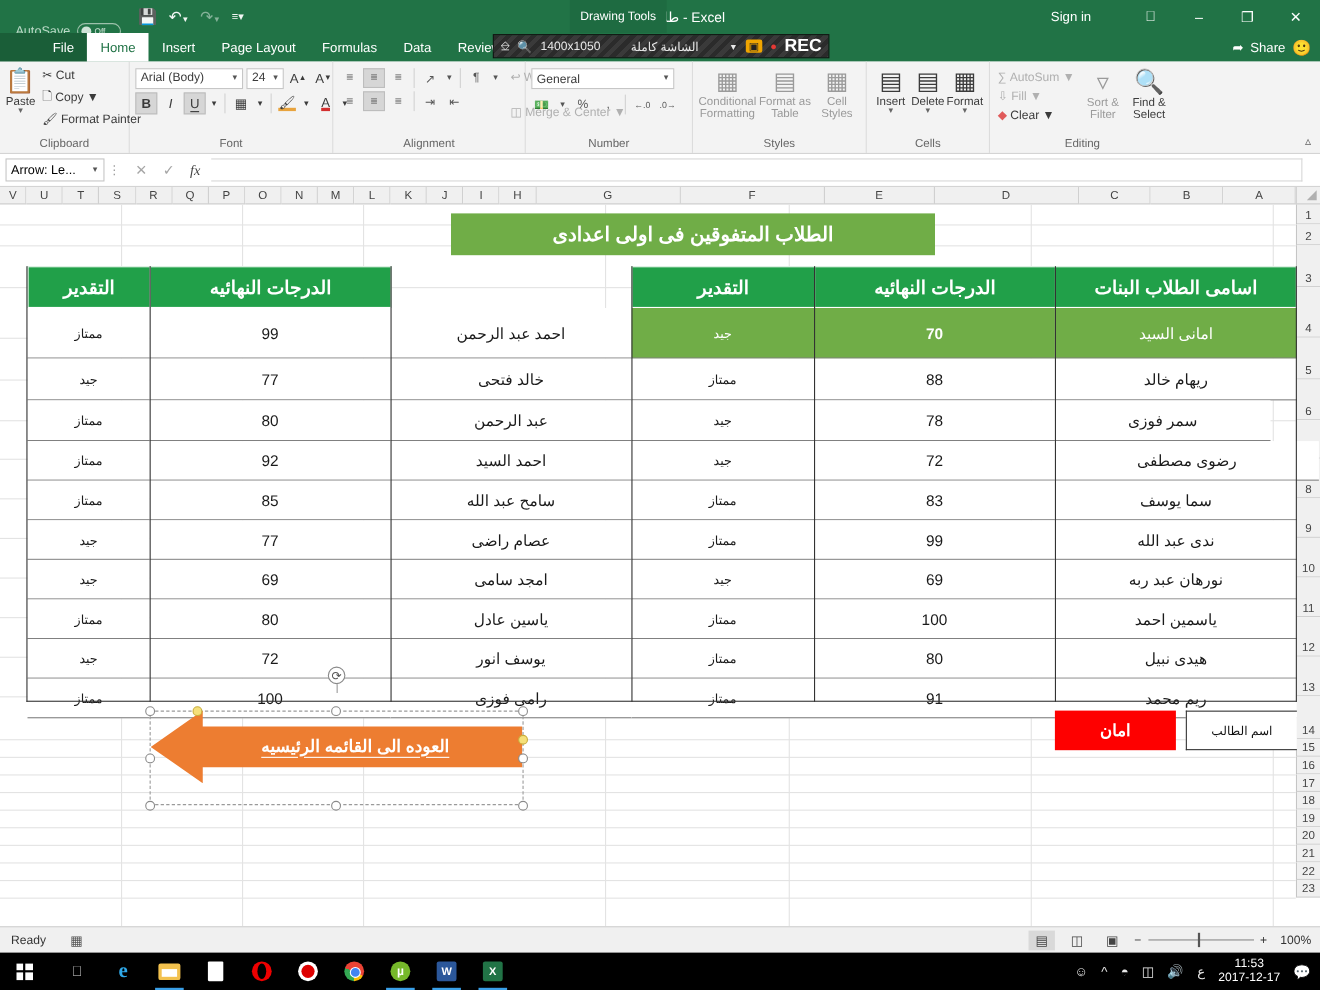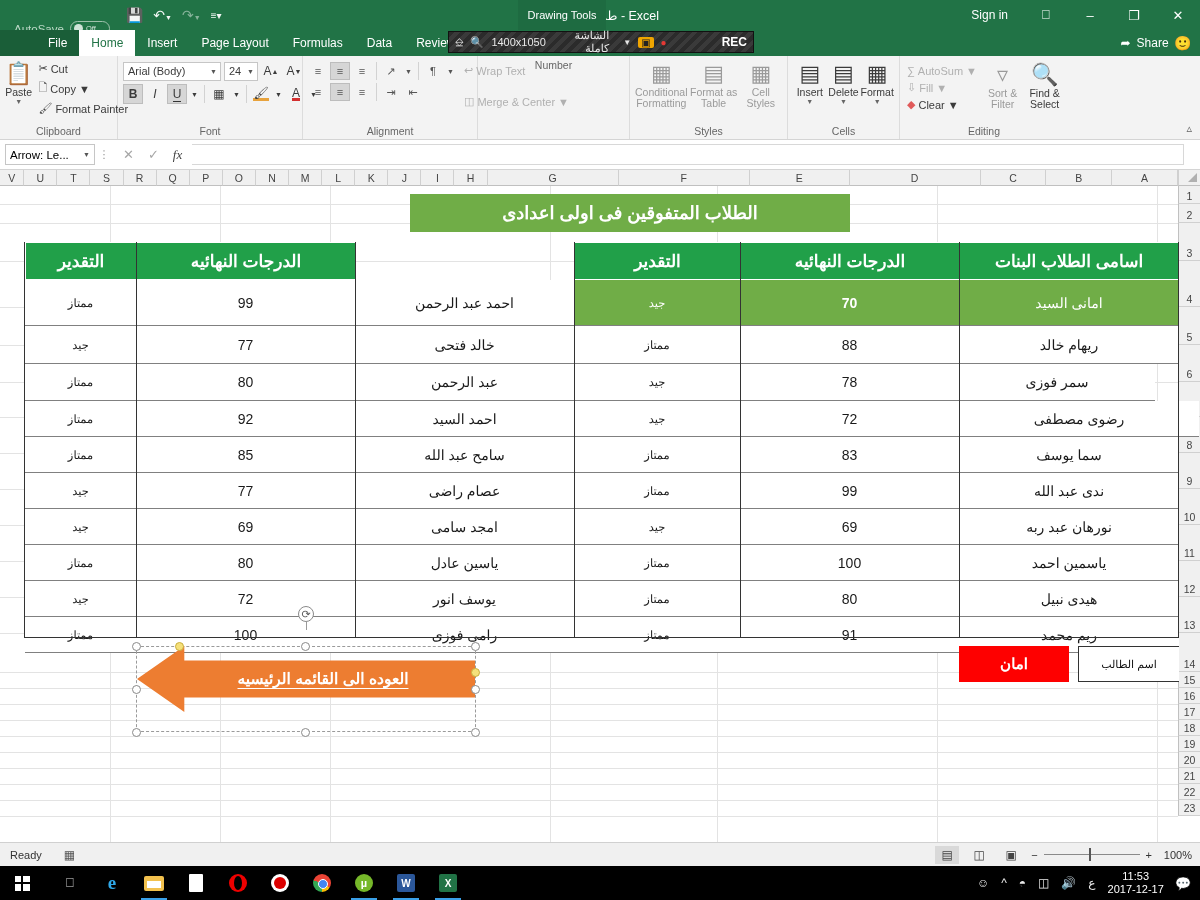--- a/index.html
+++ b/index.html
@@ -25,21 +25,21 @@
   .qat { display: flex; align-items: center; gap: 10px; margin-left: 16px; }
   .qat-ic { font-size: 14px; color: #ffffff; opacity: .95; cursor: default; }
   .qat-ic.dim { opacity: .45; }
   .tb-title { position: absolute; left: 0; width: 1200px; text-align: center; font-size: 12.5px; }
   .drawing-tools {
     position: absolute; left: 518px; top: 0; width: 88px; height: 30px;
     background: #1e6b41; color: #fff; font-size: 11px;
     display: flex; align-items: center; justify-content: center;
   }
   .tb-right { position: absolute; right: 0; top: 0; height: 30px; display: flex; align-items: center; gap: 0; }
-  .tb-signin { font-size: 12px; margin-right: 16px; }
+  .tb-signin { font-size: 12px; margin-right: 32px; }
   .tb-btn { width: 44px; height: 30px; display: flex; align-items: center; justify-content: center; font-size: 13px; }
 
   
   .ribbon-tabs {
     position: absolute; top: 30px; left: 0; width: 1200px; height: 26px;
     background: #217346; display: flex; align-items: stretch; font-size: 12px;
   }
   .rtab { padding: 0 12px; display: flex; align-items: center; color: #fff; }
   .rtab.file { background: #1a5e38; padding-left: 48px; }
   .rtab.active { background: #ffffff; color: #217346; }
@@ -49,21 +49,21 @@
   
   .rec-overlay {
     position: absolute; left: 448px; top: 31px; width: 306px; height: 22px;
     background: repeating-linear-gradient(135deg, #2b2b2b 0 4px, #3a3a3a 4px 8px);
     border: 1px solid #111; display: flex; align-items: center; gap: 7px;
     padding: 0 6px; font-size: 11px; color: #e8e8e8;
   }
   .rec-overlay .sep { flex: 1; }
   .rec-cam { background: #f0a500; color: #222; border-radius: 2px; padding: 0 3px; font-size: 10px; }
   .rec-dot { color: #e53935; font-size: 10px; }
-  .rec-label { color: #fff; font-weight: bold; font-size: 12px; margin-left: 48px; }
+  .rec-label { color: #fff; font-weight: bold; font-size: 16px; }
 
   
   .ribbon {
     position: absolute; top: 56px; left: 0; width: 1200px; height: 84px;
     background: #f3f3f3; border-bottom: 1px solid #d4d4d4;
     display: flex; align-items: stretch; font-size: 11px; color: #3b3b3b;
   }
   .rgroup { position: relative; display: flex; flex-direction: column; padding: 3px 5px 0 5px; border-right: 1px solid #dcdcdc; }
   .rgroup-body { flex: 1; display: flex; align-items: flex-start; gap: 4px; }
   .rgroup-title { text-align: center; font-size: 10.5px; color: #666; padding-bottom: 2px; position: relative; }
@@ -392,20 +392,39 @@
               <span>◫</span>
               <span>Merge &amp; Center</span>
               <span class="car">▼</span>
             </div>
         </div>
       </div>
       <div class="rgroup-title">Alignment</div>
     </div>
 
     <div class="rgroup" style="width:152px">
+      <div class="rgroup-body" style="flex-direction:column; gap:5px; padding-top:3px">
+        <div class="numfmt">
+          <span>General</span>
+          <span class="caret-mini">▼</span>
+        </div>
+        <div class="align-row" style="gap:3px">
+          <div class="abtn">💵</div>
+          <div class="abtn" style="width:11px;font-size:7px">▼</div>
+          <div class="abtn">
+              <span>%</span>
+            </div>
+          <div class="abtn">
+              <span>,</span>
+            </div>
+          <div class="vdiv"></div>
+          <div class="abtn" style="font-size:8px">←.0</div>
+          <div class="abtn" style="font-size:8px">.0→</div>
+        </div>
+      </div>
       <div class="rgroup-title">Number</div>
     </div>
 
     <div class="rgroup" style="width:158px">
       <div class="rgroup-body" style="gap:2px; padding-top:2px">
         <div class="bigbtn" style="width:54px">
           <span class="gl" style="color:#9a9a9a">▦</span>
           <span class="lb dim" style="color:#9a9a9a">Conditional Formatting</span>
         </div>
         <div class="bigbtn" style="width:50px">

